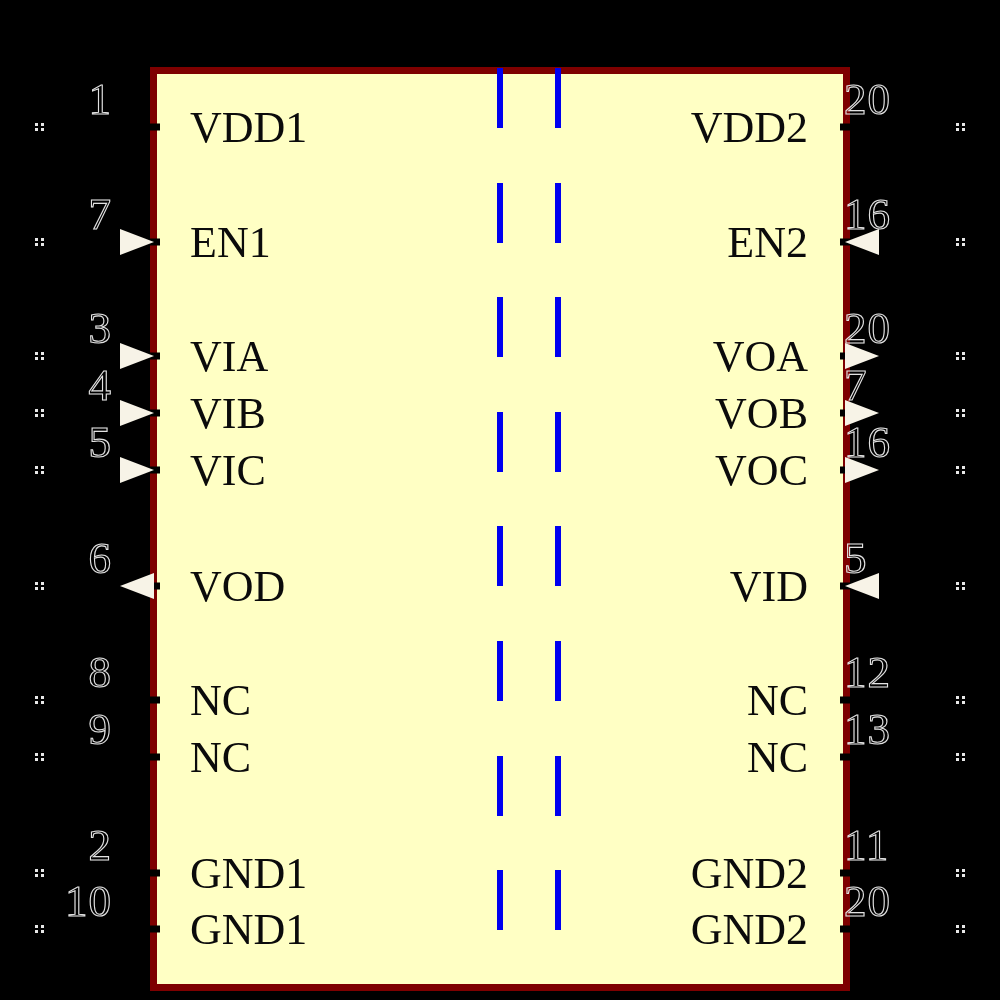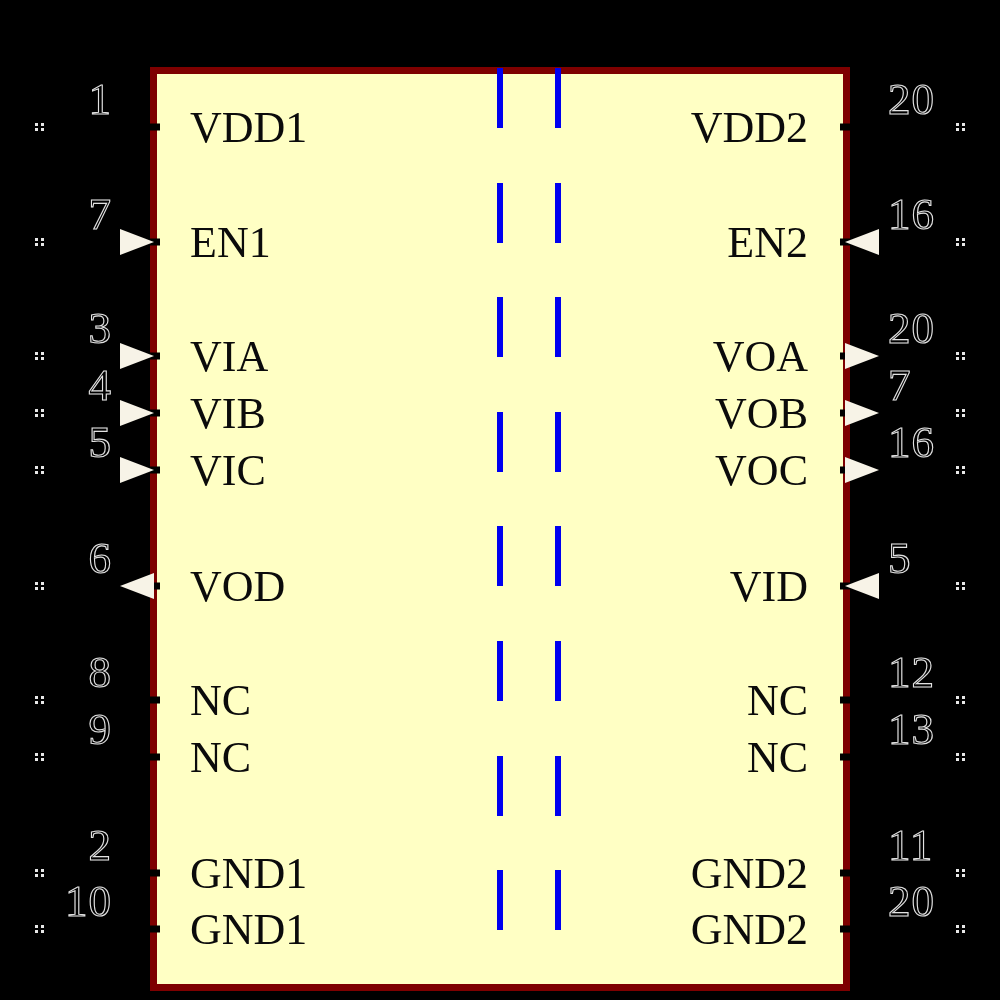--- a/index.html
+++ b/index.html
@@ -40,21 +40,21 @@
 
   .pin .num{
     position:absolute;top:-28px;transform:translateY(-50%);
     font-size:45px;line-height:1;
     color:transparent;
     -webkit-text-stroke:1.1px #E2E2E2;
     letter-spacing:1px;
     white-space:nowrap;
   }
   .pin.left .num{left:0;width:112px;text-align:right;}
-  .pin.right .num{left:888px;width:110px;text-align:left;}
+  .pin.right .num{left:844px;width:110px;text-align:left;}
 
   .pin .marker{
     position:absolute;top:0;transform:translateY(-50%);
     width:9px;height:8px;
     background-image:
       linear-gradient(#E8E8E8,#E8E8E8),
       linear-gradient(#E8E8E8,#E8E8E8),
       linear-gradient(#E8E8E8,#E8E8E8),
       linear-gradient(#E8E8E8,#E8E8E8);
     background-size:3px 3px;

